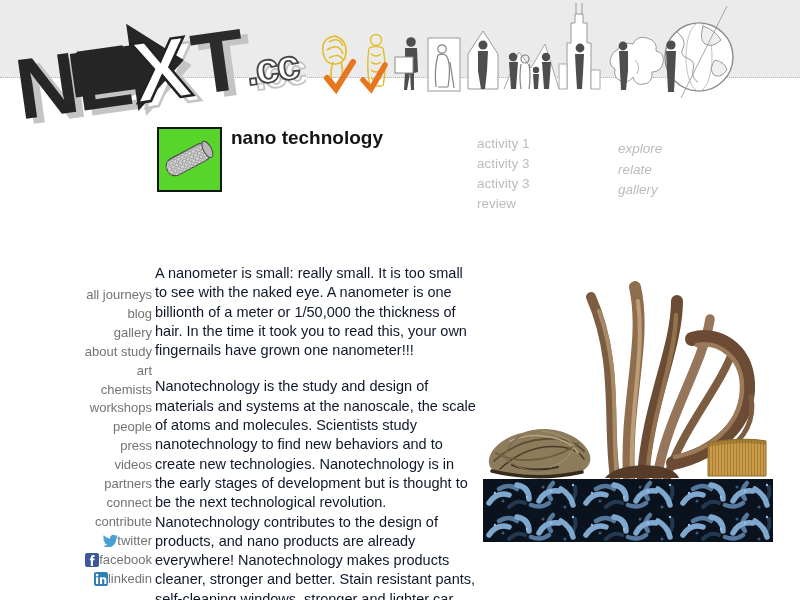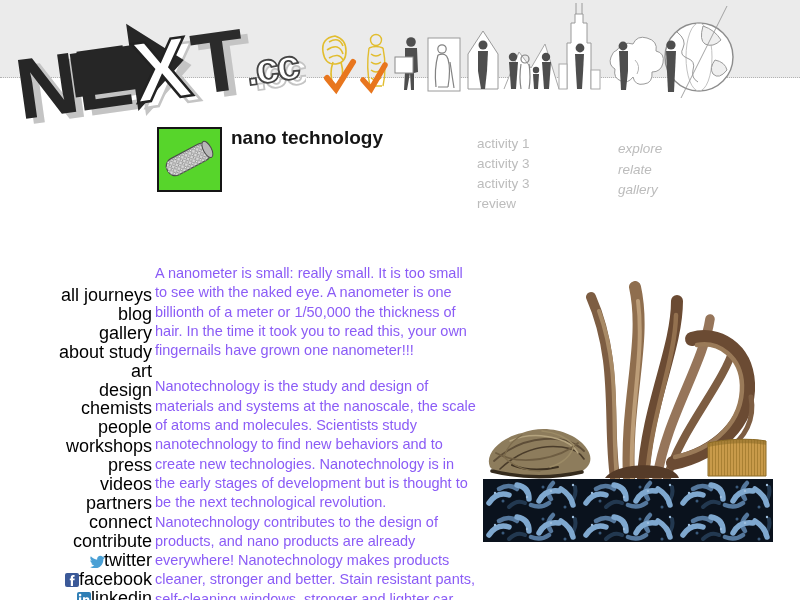--- a/index.html
+++ b/index.html
@@ -15,26 +15,26 @@
   .journey-title{position:absolute;left:231px;top:127px;margin:0;font-size:19px;
         font-weight:bold;color:#141414;letter-spacing:0;}
 
   ul{list-style:none;margin:16px;padding:0;}
   .activity-nav{position:absolute;left:461px;top:118px;}
   .activity-nav li{font-size:13.5px;line-height:20px;color:#bcbcbc;cursor:pointer;}
   .mode-nav{position:absolute;left:602px;top:123px;}
   .mode-nav li{font-size:13.5px;line-height:20.5px;color:#bcbcbc;cursor:pointer;font-style:italic;}
 
   .sidebar{position:absolute;left:0;top:270px;width:136px;text-align:right;}
-  .sidebar li{font-size:18px;line-height:18.9px;color:#000000;cursor:pointer;white-space:nowrap;}
+  .sidebar li{font-size:13px;line-height:18.9px;color:#737373;cursor:pointer;white-space:nowrap;}
   .sidebar li.social{display:flex;justify-content:flex-end;align-items:center;}
   .sidebar .sicon{display:inline-block;width:14px;height:14px;flex:0 0 auto;}
 
   .article{position:absolute;left:155px;top:264px;width:338px;}
-  .article p{margin:0 16px 17px 0;font-size:14.5px;line-height:19.3px;color:#8b5cf6;}
+  .article p{margin:0 16px 17px 0;font-size:14.5px;line-height:19.3px;color:#0f172a;}
 
   .fig{position:absolute;}
   .fig-hair{left:577px;top:281px;}
   .fig-nest{left:482px;top:419px;}
   .fig-brush{left:705px;top:435px;}
   .fig-strip{left:483px;top:479px;}
 </style>
 </head>
 <body>
 
@@ -165,24 +165,23 @@
     <li>relate</li>
     <li>gallery</li>
   </ul>
 
   <ul class="sidebar">
     <li>all journeys</li>
     <li>blog</li>
     <li>gallery</li>
     <li>about study</li>
     <li>art</li>
-    <li>design</li>
     <li>chemists</li>
+    <li>workshops</li>
     <li>people</li>
-    <li>workshops</li>
     <li>press</li>
     <li>videos</li>
     <li>partners</li>
     <li>connect</li>
     <li>contribute</li>
     <li class="social">
       <span class="sicon">
         <svg viewBox="0 0 16 14" width="15" height="13">
           <path fill="#4aa0d5" d="M16,2.4c-.6.3-1.2.4-1.9.5.7-.4,1.2-1,1.4-1.8-.6.4-1.3.7-2,.8C12.9,1.2,12,.8,11,.8 9.1,.8,7.6,2.3,7.6,4.2c0,.3,0,.5.1.8C5,4.8,2.5,3.5,.8,1.4.5,2,.3,2.6.3,3.3c0,1.2.6,2.2,1.5,2.8-.6,0-1.1-.2-1.6-.4v0c0,1.6,1.2,3,2.7,3.3-.3.1-.6.1-.9.1-.2,0-.4,0-.6-.1.4,1.4,1.7,2.3,3.2,2.4-1.2.9-2.6,1.5-4.2,1.5H0c1.5,1,3.3,1.5,5,1.5c6,0,9.3-5,9.3-9.3v-.4C15,4.3,15.6,3.4,16,2.4z"></path>
         </svg>

